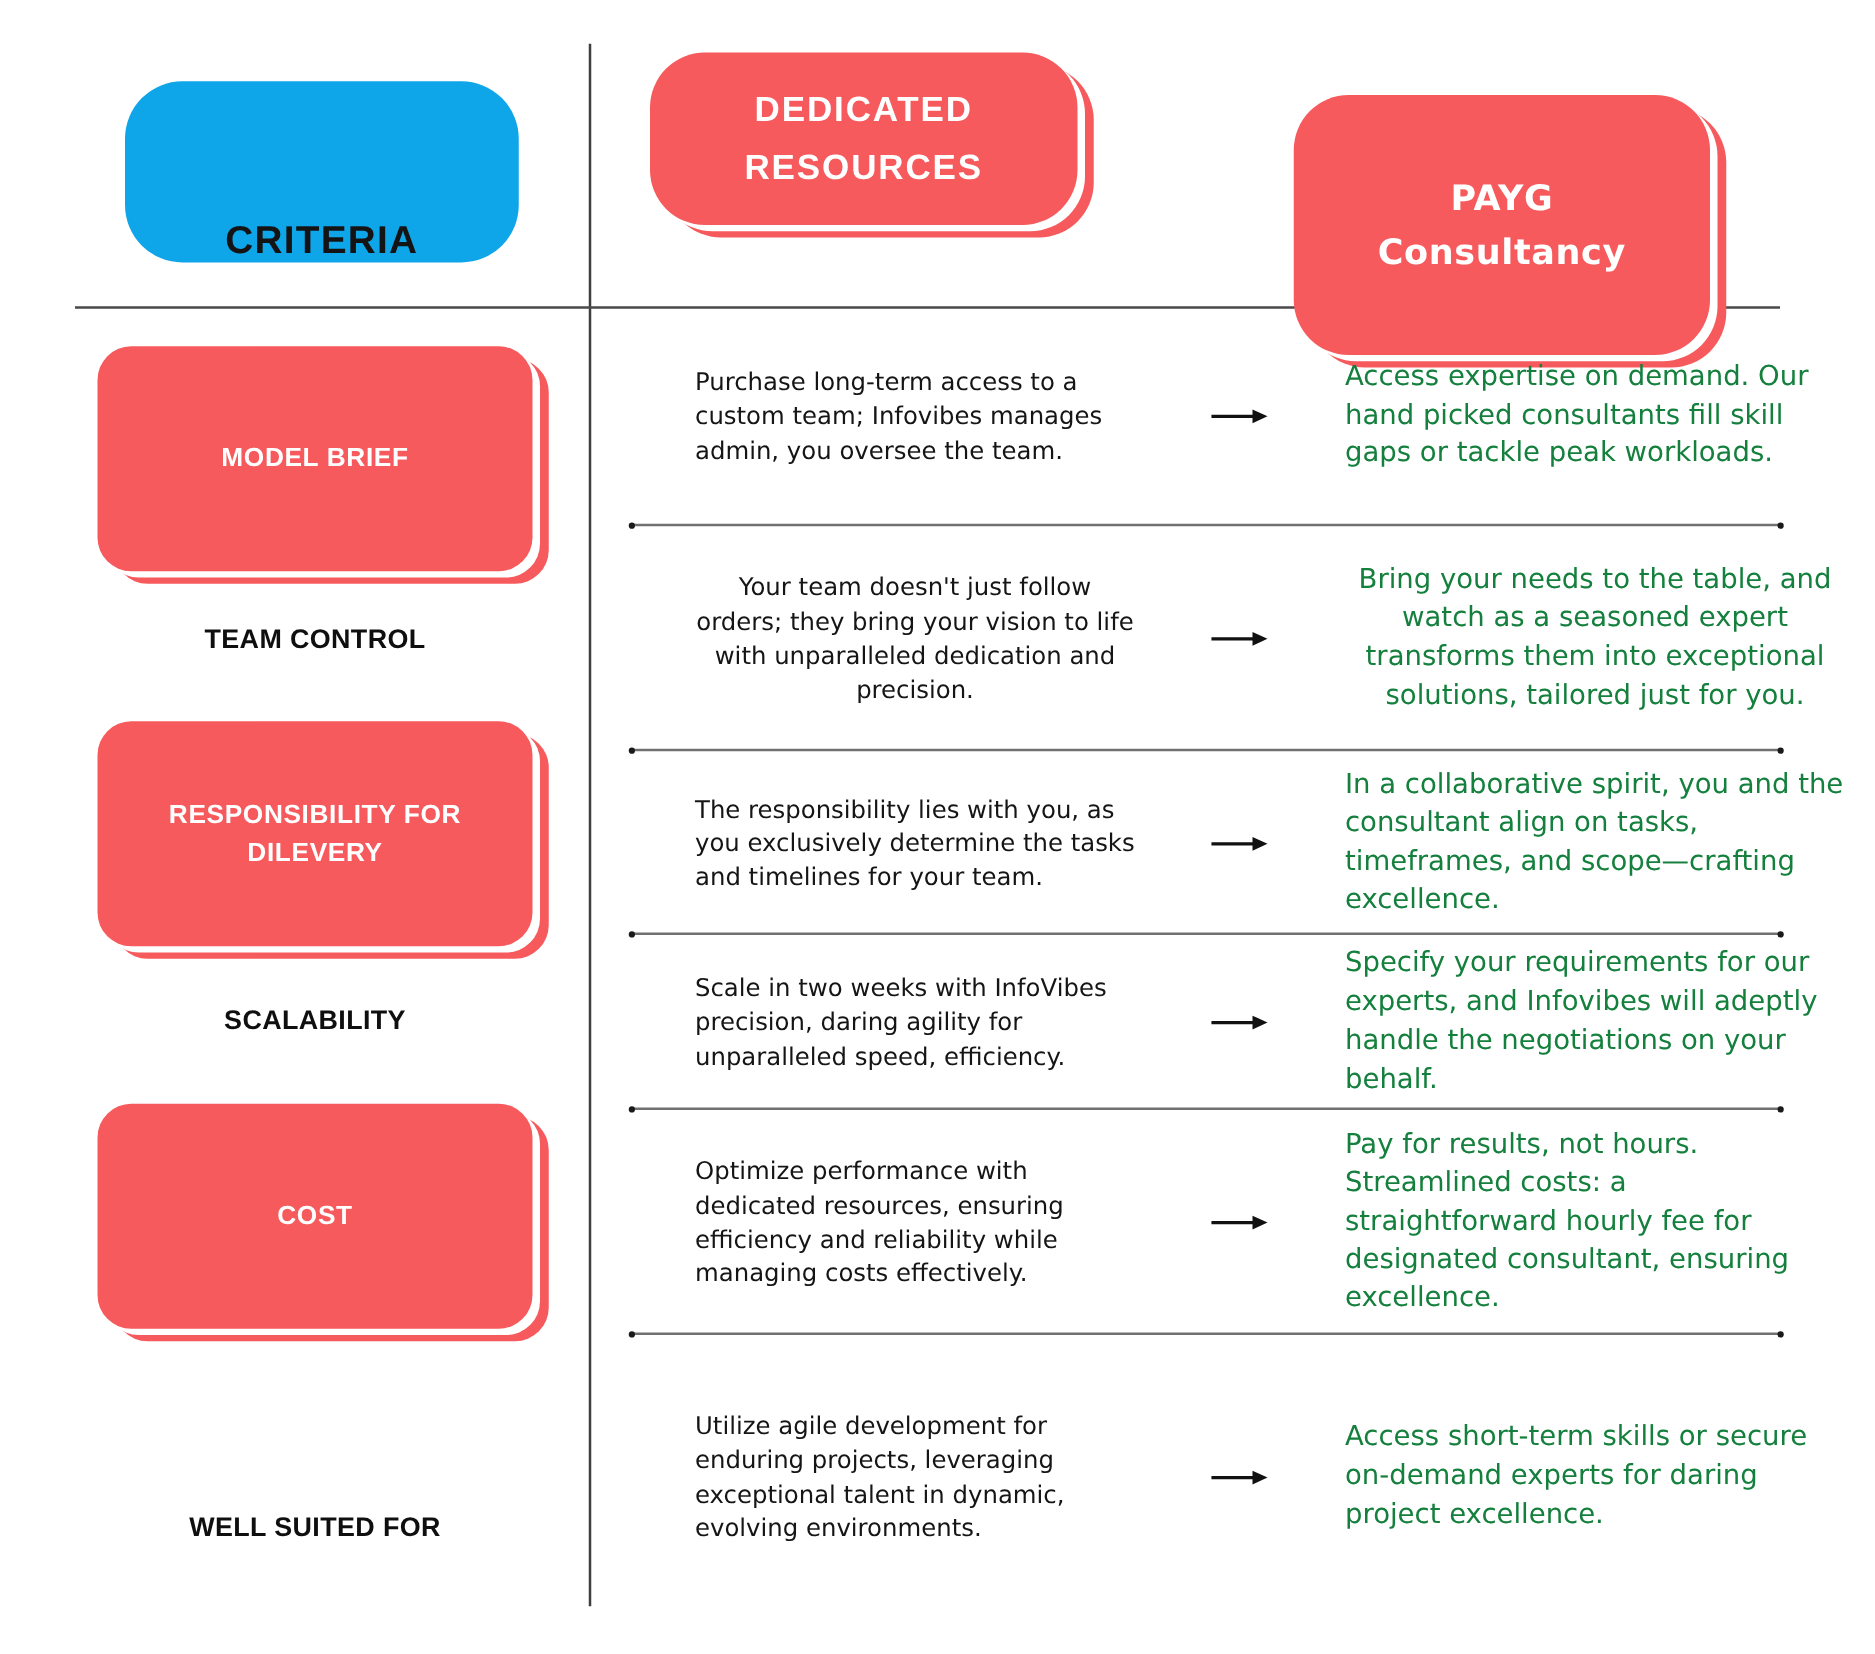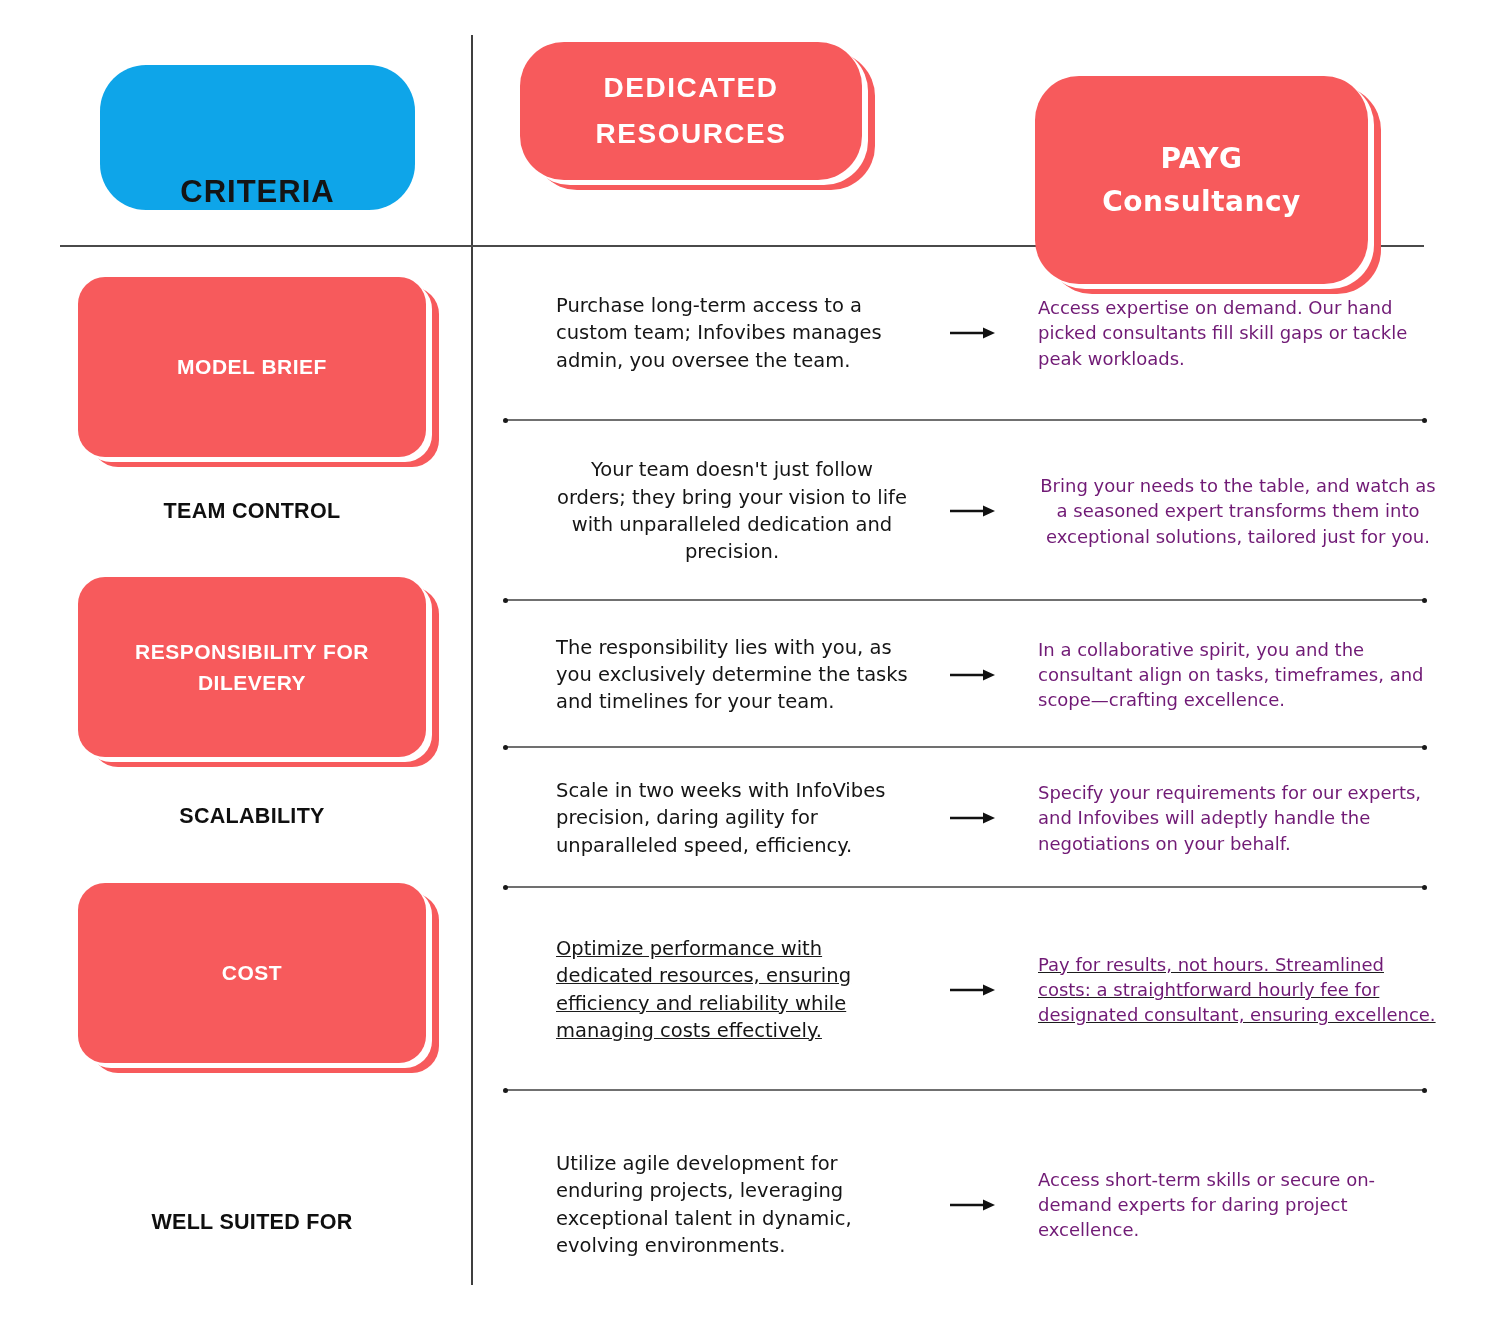--- a/index.html
+++ b/index.html
@@ -60,26 +60,26 @@
     letter-spacing:.3px;color:#0f0f0f;
   }
   .crit-team{top:499px;}
   .crit-scal{top:804px;}
   .crit-well{top:1210px;}
 
   
   .rows{position:absolute;left:472px;top:245px;width:1028px;}
   .band{position:relative;display:flex;align-items:center;}
   .b1{height:176px;} .b2{height:180px;text-align:center;} .b3{height:147px;}
-  .b4{height:140px;} .b5{height:203px;text-decoration:underline;} .b6{height:227px;}
+  .b4{height:140px;} .b5{height:180px;} .b6{height:227px;}
   .ded-text{
     width:352px;margin-left:84px;font-size:19.5px;line-height:1.4;color:#151515;
   }
   .payg-text{
-    width:400px;margin-right:62px;font-size:18px;line-height:1.4;color:#701a75;
+    width:400px;margin-right:24px;font-size:22px;line-height:1.4;color:#15803d;
   }
   .arrow-cell{flex:1;display:flex;align-items:center;justify-content:center;}
   .arrow-cell svg{display:block;}
 
   .divider{
     position:absolute;bottom:0;left:33px;right:75px;height:1.6px;background:var(--line);
   }
   .divider::before,.divider::after{
     content:"";position:absolute;top:-1.8px;width:5px;height:5px;border-radius:50%;background:#1a1a1a;
   }

